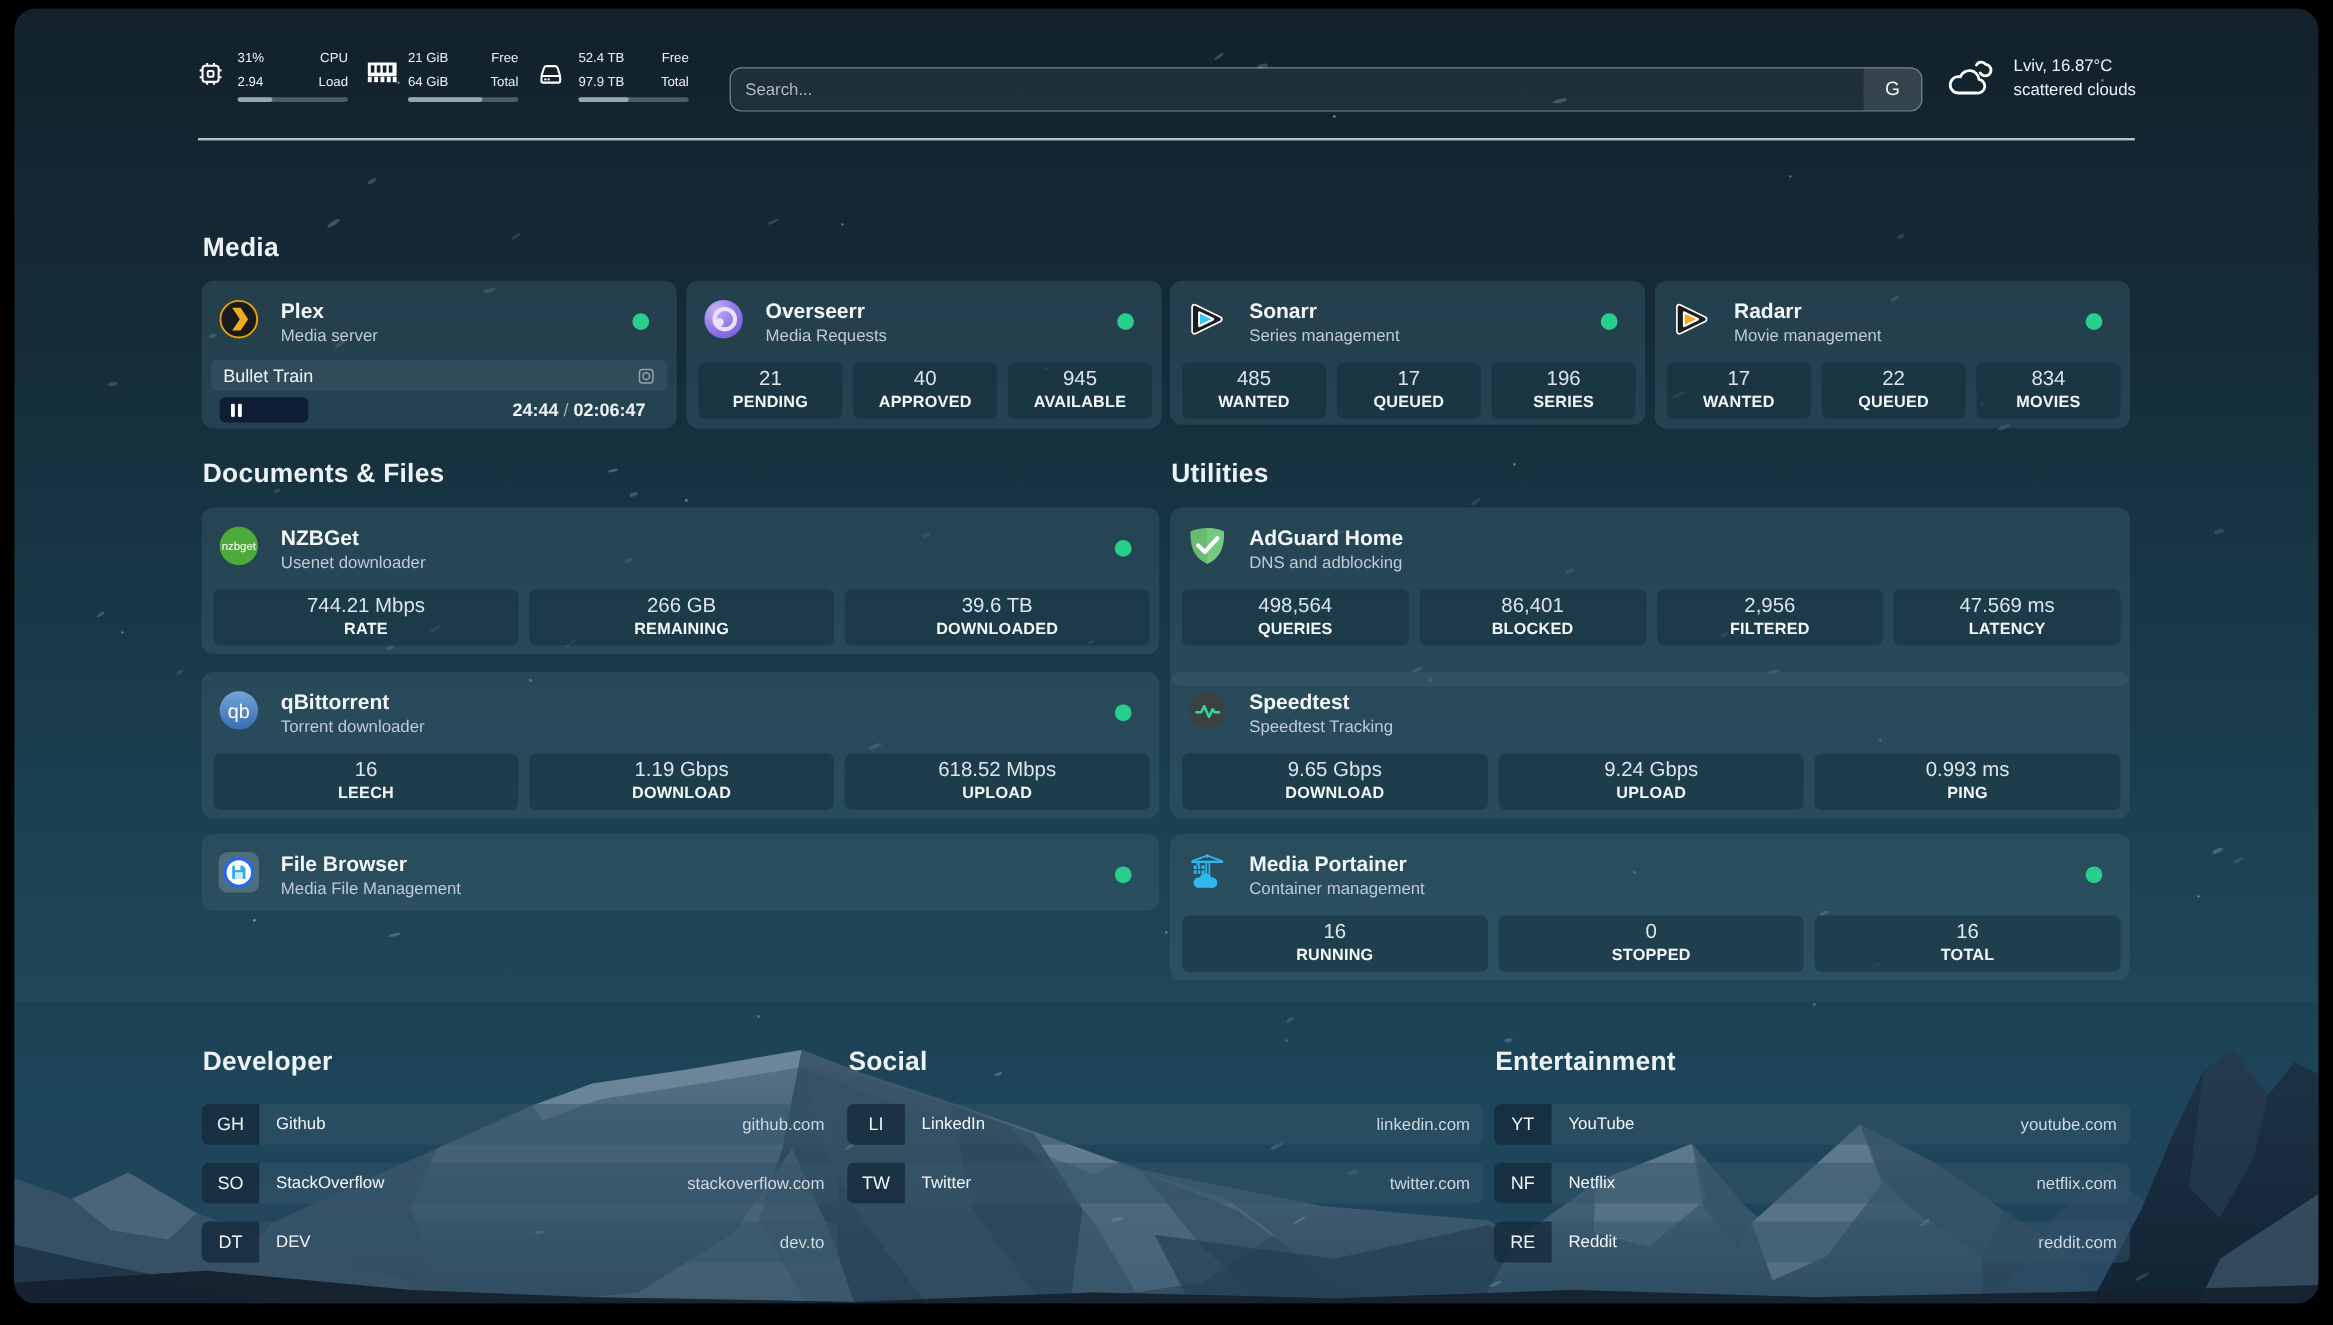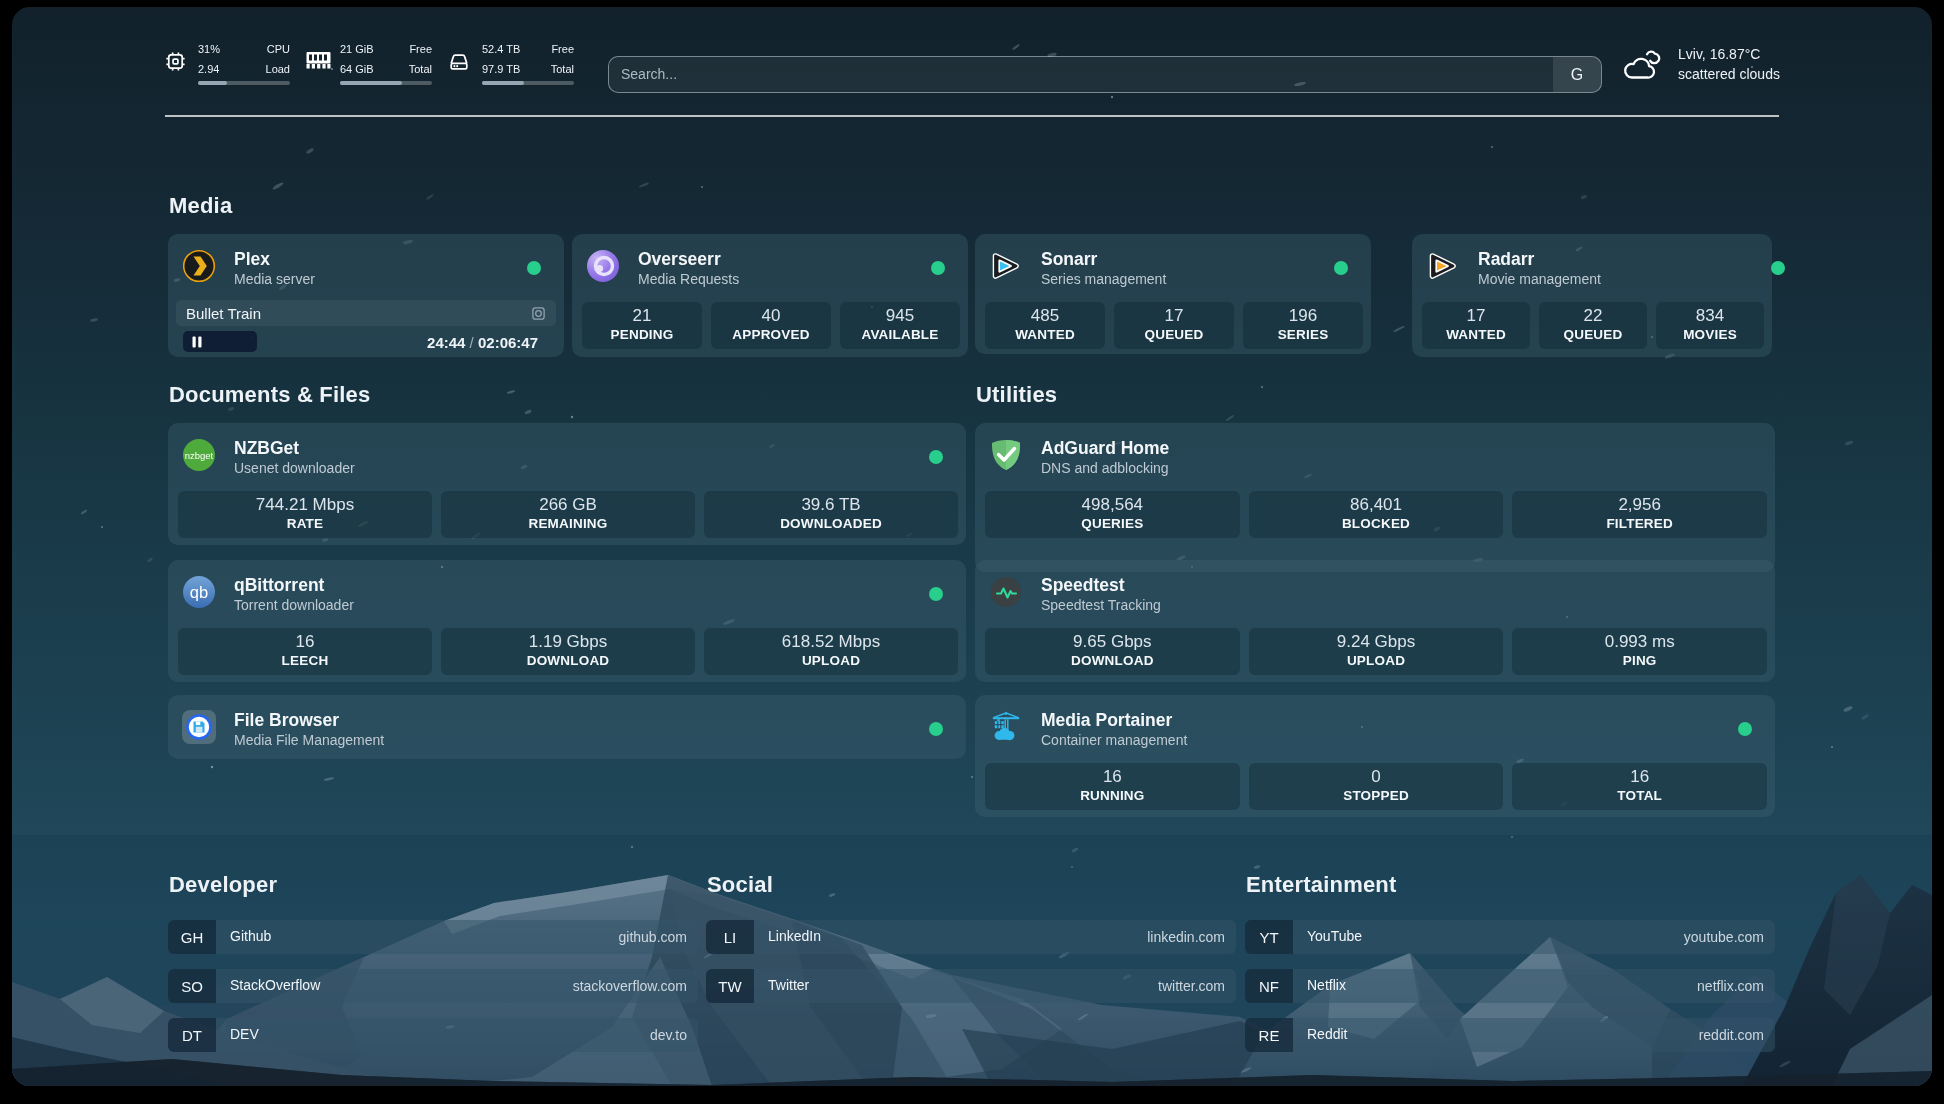--- a/index.html
+++ b/index.html
@@ -393,21 +393,21 @@
           <div class="v">17</div>
           <div class="l">QUEUED</div>
         </div>
       <div class="stat">
           <div class="v">196</div>
           <div class="l">SERIES</div>
         </div>
     </div>
   </div>
 
-  <div class="card" style="left:1400px; top:227px; width:360px; height:123px;">
+  <div class="card" style="left:1367px; top:227px; width:396px; height:123px;">
     <svg class="icon34" viewBox="0 0 34 34">
       <g stroke-linejoin="round">
         <path d="M6.5 7 27 17 6.5 27z" fill="#fff" stroke="#fff" stroke-width="5.6"></path>
         <path d="M6.5 7 27 17 6.5 27z" fill="#1a1c1f" stroke="#1a1c1f" stroke-width="2.8"></path>
         <path d="M10.5 11.5 21.8 17 10.5 22.5z" fill="none" stroke="#fff" stroke-width="2.2"></path>
         <path d="M11 12.5 20.3 17 11 21.5z" fill="#f7a823"></path>
       </g>
     </svg>
     <div class="ctitle">Radarr</div>
     <div class="csub">Movie management</div>
@@ -468,20 +468,24 @@
           <div class="v">498,564</div>
           <div class="l">QUERIES</div>
         </div>
       <div class="stat">
           <div class="v">86,401</div>
           <div class="l">BLOCKED</div>
         </div>
       <div class="stat">
           <div class="v">2,956</div>
           <div class="l">FILTERED</div>
+        </div>
+      <div class="stat">
+          <div class="v">47.569 ms</div>
+          <div class="l">LATENCY</div>
         </div>
     </div>
   </div>
 
   <div class="card" style="left:156px; top:553px; width:798px; height:122px;">
     <svg class="icon34" viewBox="0 0 34 34">
       <defs>
           <linearGradient id="qbg" x1="0" y1="0" x2="0" y2="1">
         <stop offset="0%" stop-color="#73a4d8"></stop>
             <stop offset="100%" stop-color="#3a6db3"></stop>

